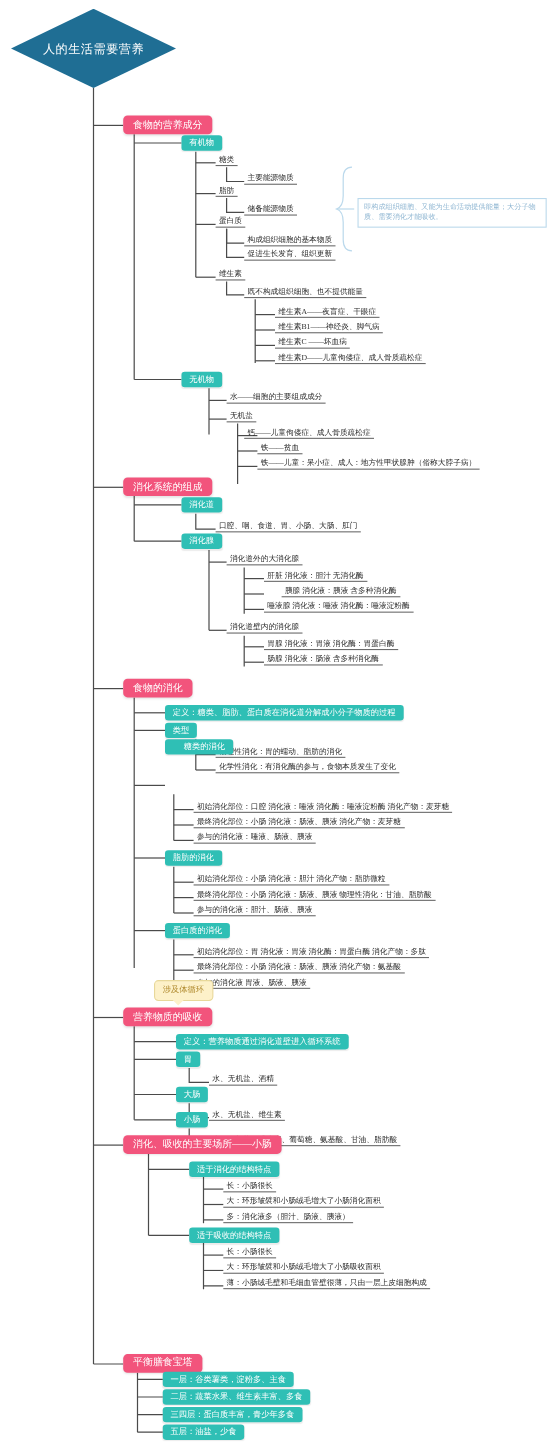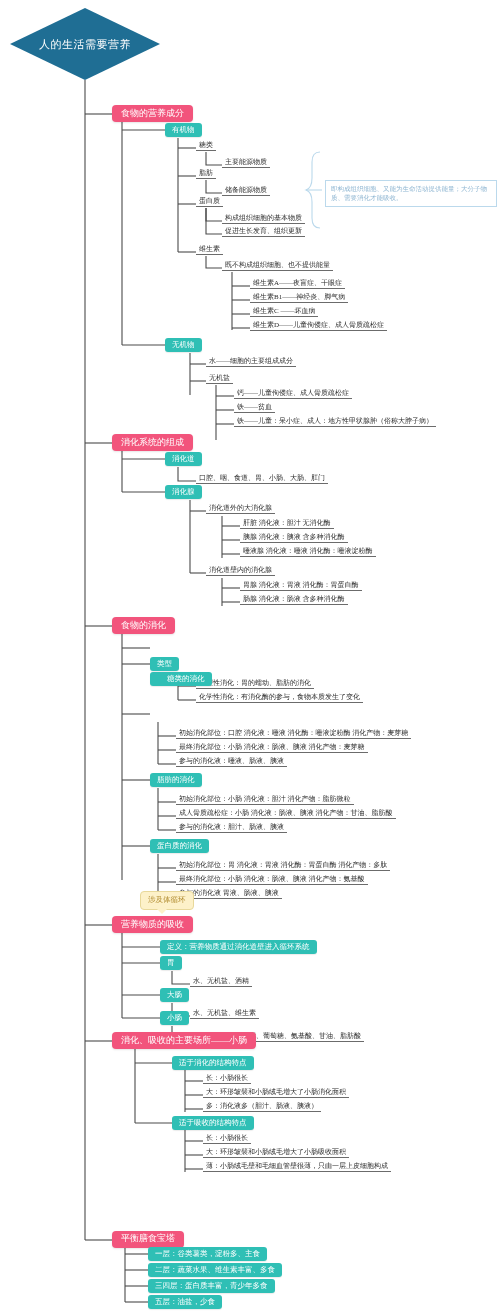--- a/index.html
+++ b/index.html
@@ -267,21 +267,21 @@
 
   <div class="node teal" style="left:165px; top:338px;">
     <span>无机物</span>
   </div>
   <div class="node leaf ul" style="left:206px; top:357px;">
     <span>水——细胞的主要组成成分</span>
   </div>
   <div class="node leaf ul" style="left:206px; top:374px;">
     <span>无机盐</span>
   </div>
-  <div class="node leaf ul" style="left:234px; top:389px;text-align:right;">
+  <div class="node leaf ul" style="left:222px; top:389px;text-align:right;">
     <span>钙——儿童佝偻症、成人骨质疏松症</span>
   </div>
   <div class="node leaf ul" style="left:234px; top:403px;">
     <span>铁——贫血</span>
   </div>
   <div class="node leaf ul" style="left:234px; top:417px;">
     <span>铁——儿童：呆小症、成人：地方性甲状腺肿（俗称大脖子病）</span>
   </div>
 
   <div class="node pink" style="left:112px; top:434px;">
@@ -297,40 +297,43 @@
 
   <div class="node teal" style="left:165px; top:485px;">
     <span>消化腺</span>
   </div>
   <div class="node leaf ul" style="left:206px; top:504px;">
     <span>消化道外的大消化腺</span>
   </div>
   <div class="node leaf ul" style="left:240px; top:519px;font-family:Liberation Serif, serif;">
     <span>肝脏    消化液：胆汁    无消化酶</span>
   </div>
-  <div class="node leaf ul" style="left:240px; top:533px;">
+  <div class="node leaf ul" style="left:256px; top:533px;">
     <span>胰腺    消化液：胰液    含多种消化酶</span>
   </div>
   <div class="node leaf ul" style="left:240px; top:547px;">
     <span>唾液腺  消化液：唾液    消化酶：唾液淀粉酶</span>
   </div>
   <div class="node leaf ul" style="left:206px; top:566px;">
     <span>消化道壁内的消化腺</span>
   </div>
   <div class="node leaf ul" style="left:240px; top:581px;">
     <span>胃腺    消化液：胃液    消化酶：胃蛋白酶</span>
   </div>
   <div class="node leaf ul" style="left:240px; top:595px;">
     <span>肠腺    消化液：肠液    含多种消化酶</span>
   </div>
 
   <div class="node pink" style="left:112px; top:617px;">
     <span>食物的消化</span>
   </div>
 
+  <div class="node teal" style="left:150px; top:641px;">
+    <span>定义：糖类、脂肪、蛋白质在消化道分解成小分子物质的过程</span>
+  </div>
   <div class="node teal" style="left:150px; top:657px;">
     <span>类型</span>
   </div>
   <div class="node leaf ul" style="left:196px; top:679px;">
     <span>物理性消化：胃的蠕动、脂肪的消化</span>
   </div>
   <div class="node leaf ul" style="left:196px; top:693px;">
     <span>化学性消化：有消化酶的参与，食物本质发生了变化</span>
   </div>
 
@@ -347,21 +350,21 @@
     <span>参与的消化液：唾液、肠液、胰液</span>
   </div>
 
   <div class="node teal" style="left:150px; top:773px;">
     <span>脂肪的消化</span>
   </div>
   <div class="node leaf ul" style="left:176px; top:795px;">
     <span>初始消化部位：小肠   消化液：胆汁  消化产物：脂肪微粒</span>
   </div>
   <div class="node leaf ul" style="left:176px; top:809px;">
-    <span>成人骨质疏松症：小肠   消化液：肠液、胰液  消化产物：甘油、脂肪酸</span>
+    <span>最终消化部位：小肠   消化液：肠液、胰液  物理性消化：甘油、脂肪酸</span>
   </div>
   <div class="node leaf ul" style="left:176px; top:823px;">
     <span>参与的消化液：胆汁、肠液、胰液</span>
   </div>
 
   <div class="node teal" style="left:150px; top:839px;">
     <span>蛋白质的消化</span>
   </div>
   <div class="node leaf ul" style="left:176px; top:861px;">
     <span>初始消化部位：胃  消化液：胃液   消化酶：胃蛋白酶    消化产物：多肽</span>

